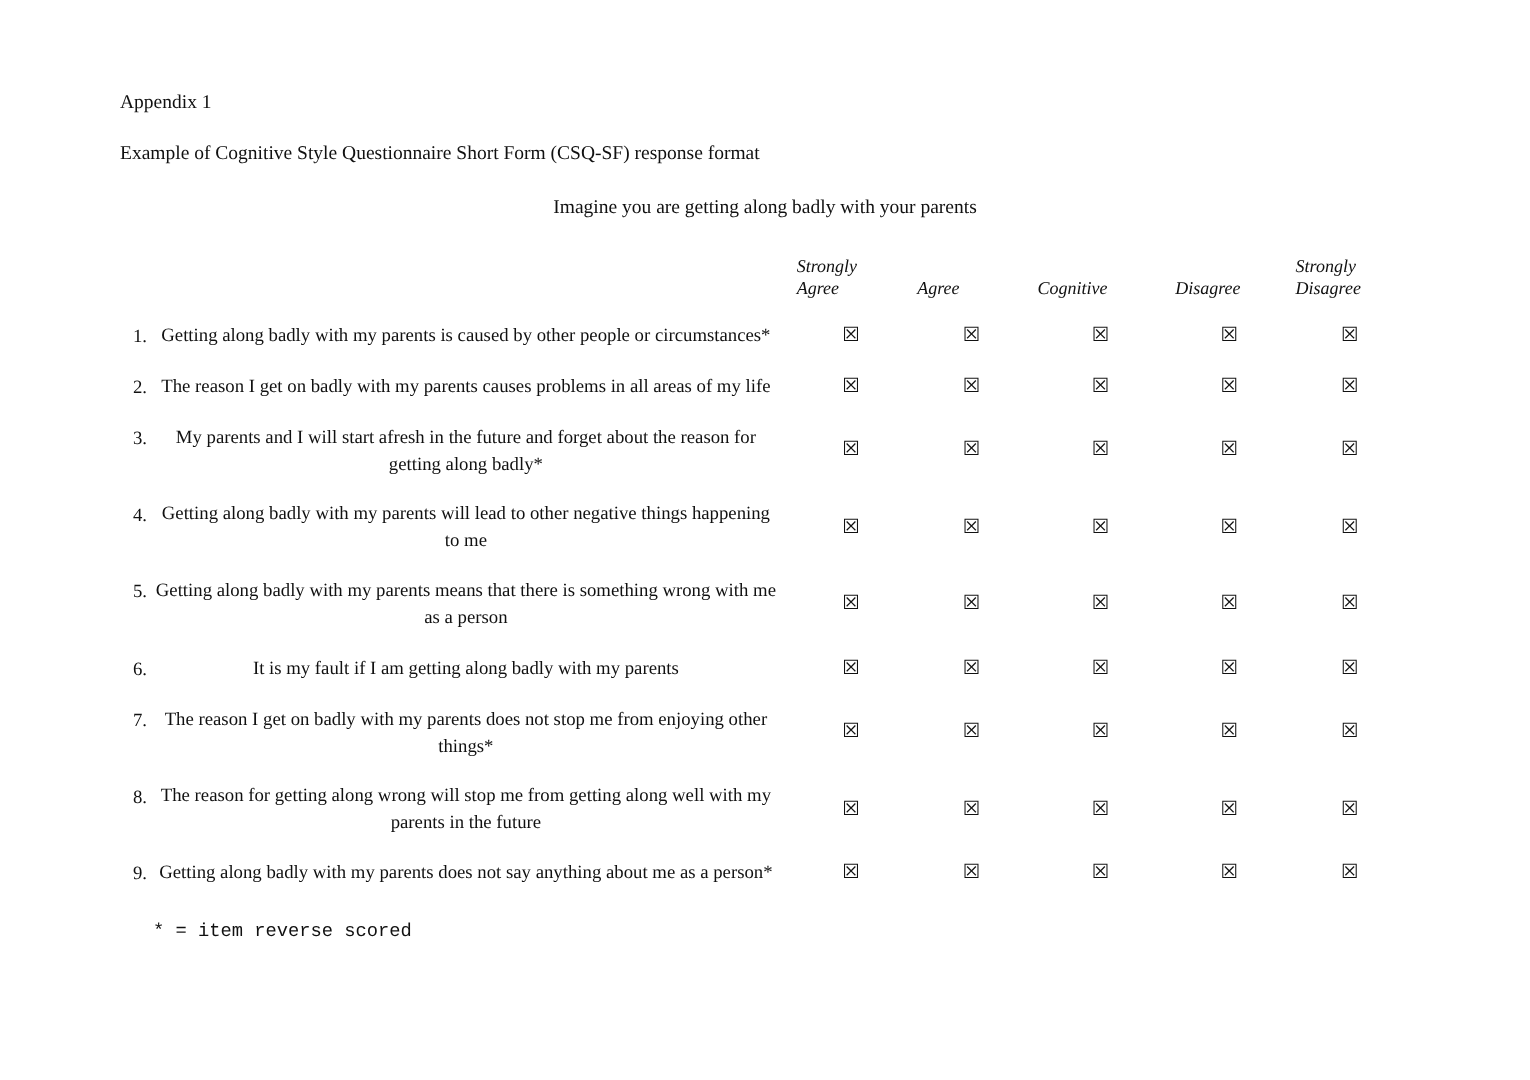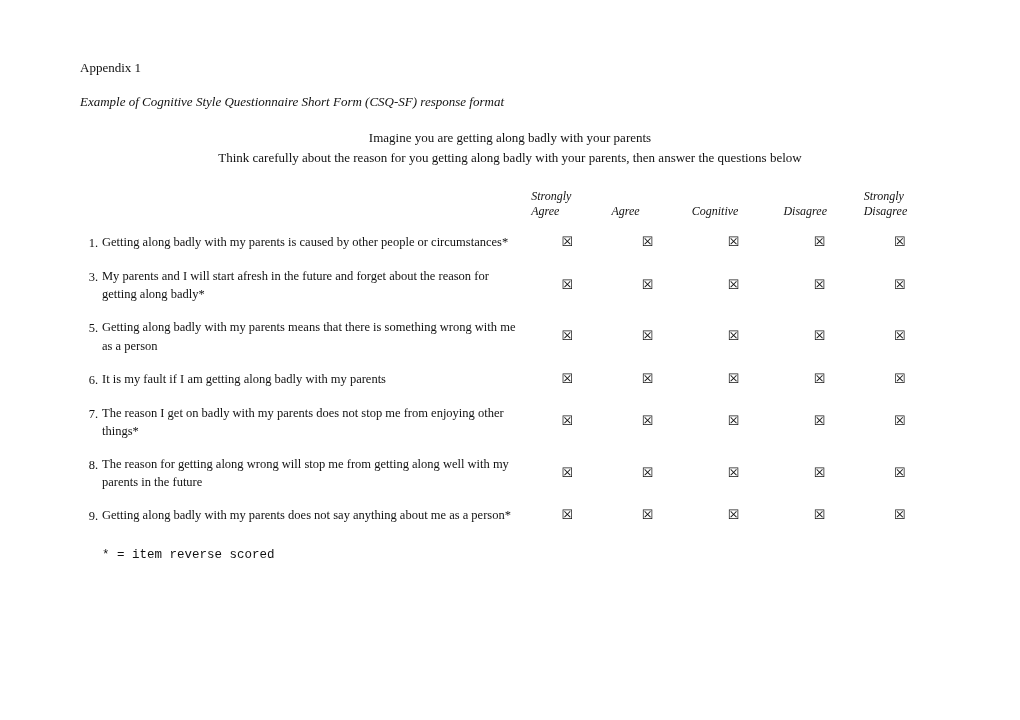--- a/index.html
+++ b/index.html
@@ -10,21 +10,20 @@
       color: #111;
       padding: 60px 80px;
     }
     .appendix-title {
       font-size: 13px;
       margin-bottom: 18px;
     }
     .subtitle {
       font-size: 13px;
       margin-bottom: 18px;
-      font-style: italic;
     }
     .scenario {
       font-size: 13px;
       margin-bottom: 22px;
       line-height: 1.5;
       text-align: center;
     }
     .questionnaire-table {
       width: 100%;
       border-collapse: collapse;
@@ -69,20 +68,21 @@
       width: 22px;
       text-align: right;
       padding-right: 4px;
       vertical-align: top;
       padding-top: 1px;
     }
     .item-body {
       display: inline-block;
       width: calc(100% - 26px);
       vertical-align: top;
+      text-align: center;
     }
     .footnote {
       font-size: 12.5px;
       margin-top: 16px;
       padding-left: 22px;
       font-family: Liberation Mono, monospace;
     }
     .col-strongly-agree { width: 70px; }
     .col-agree { width: 70px; }
     .col-undecided { width: 80px; }
@@ -91,21 +91,20 @@
   </style>
 </head>
 <body>
 
 <div class="appendix-title">Appendix 1</div>
 
 <div class="subtitle">Example of Cognitive Style Questionnaire Short Form (CSQ-SF) response format</div>
 
 <div class="scenario">
   <div>Imagine you are getting along badly with your parents</div>
-  <div>Think carefully about the reason for you getting along badly with your parents, then answer the questions below</div>
 </div>
 
 <table class="questionnaire-table">
   <thead>
     <tr>
       <th class="item-col"></th>
       <th class="col-strongly-agree">Strongly<br>Agree</th>
       <th class="col-agree">Agree</th>
       <th class="col-undecided">Cognitive</th>
       <th class="col-disagree">Disagree</th>
@@ -115,21 +114,37 @@
   <tbody id="items-body">
   <tr class="item-row">
         <td class="item-text"><span class="item-num">1.</span><span class="item-body">Getting along badly with my parents is caused by other people or circumstances*</span></td>
         <td><span class="checkbox-icon">☒</span></td>
         <td><span class="checkbox-icon">☒</span></td>
         <td><span class="checkbox-icon">☒</span></td>
         <td><span class="checkbox-icon">☒</span></td>
         <td><span class="checkbox-icon">☒</span></td>
       </tr>
       <tr class="item-row">
+        <td class="item-text"><span class="item-num">2.</span><span class="item-body">The reason I get on badly with my parents causes problems in all areas of my life</span></td>
+        <td><span class="checkbox-icon">☒</span></td>
+        <td><span class="checkbox-icon">☒</span></td>
+        <td><span class="checkbox-icon">☒</span></td>
+        <td><span class="checkbox-icon">☒</span></td>
+        <td><span class="checkbox-icon">☒</span></td>
+      </tr>
+      <tr class="item-row">
         <td class="item-text"><span class="item-num">3.</span><span class="item-body">My parents and I will start afresh in the future and forget about the reason for getting along badly*</span></td>
+        <td><span class="checkbox-icon">☒</span></td>
+        <td><span class="checkbox-icon">☒</span></td>
+        <td><span class="checkbox-icon">☒</span></td>
+        <td><span class="checkbox-icon">☒</span></td>
+        <td><span class="checkbox-icon">☒</span></td>
+      </tr>
+      <tr class="item-row">
+        <td class="item-text"><span class="item-num">4.</span><span class="item-body">Getting along badly with my parents will lead to other negative things happening to me</span></td>
         <td><span class="checkbox-icon">☒</span></td>
         <td><span class="checkbox-icon">☒</span></td>
         <td><span class="checkbox-icon">☒</span></td>
         <td><span class="checkbox-icon">☒</span></td>
         <td><span class="checkbox-icon">☒</span></td>
       </tr>
       <tr class="item-row">
         <td class="item-text"><span class="item-num">5.</span><span class="item-body">Getting along badly with my parents means that there is something wrong with me as a person</span></td>
         <td><span class="checkbox-icon">☒</span></td>
         <td><span class="checkbox-icon">☒</span></td>

